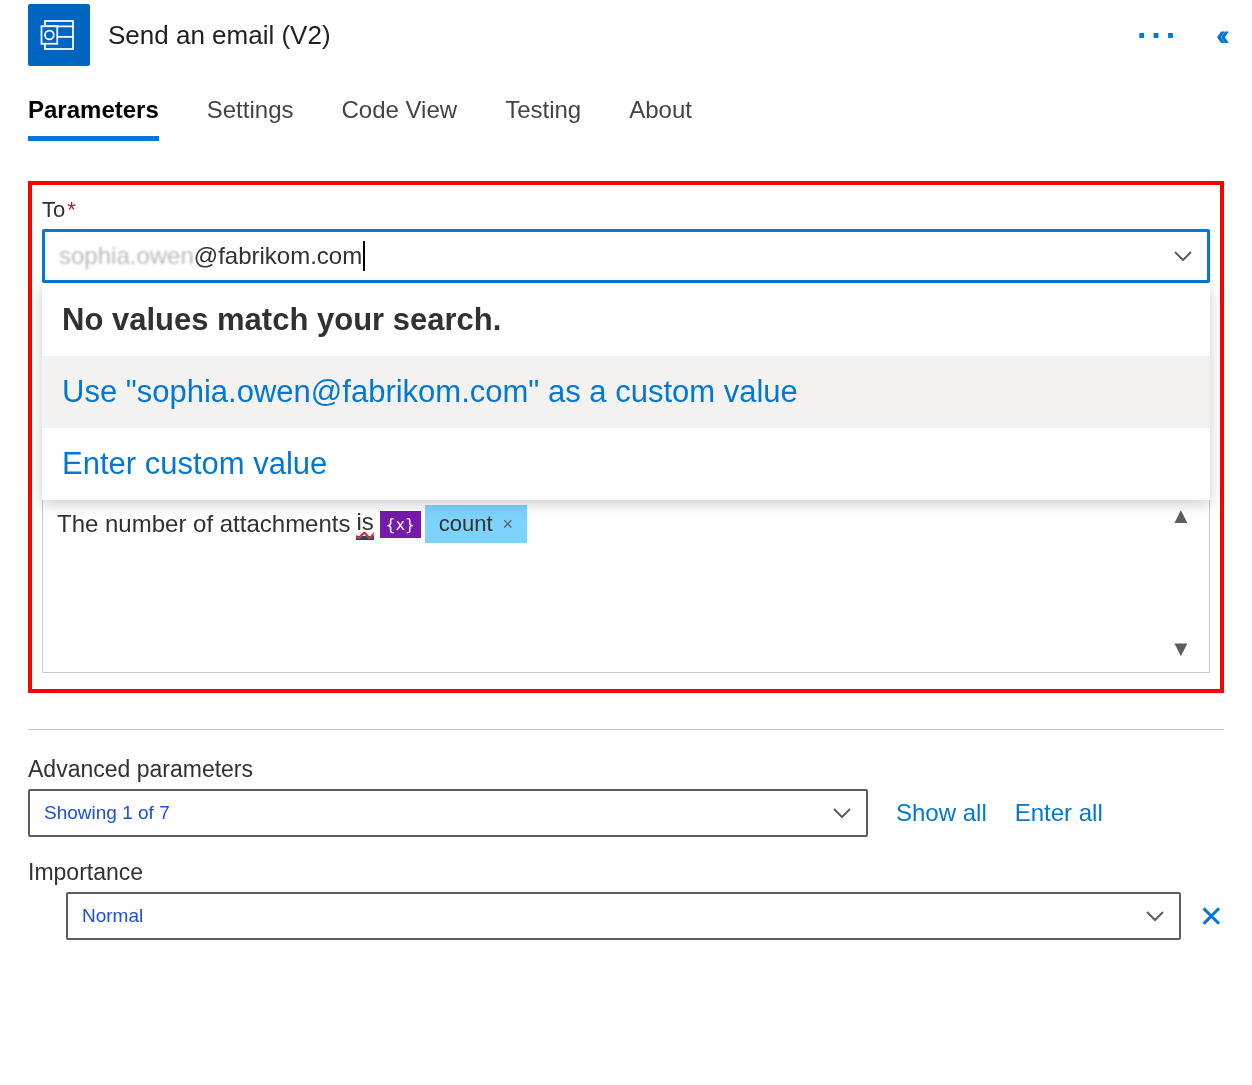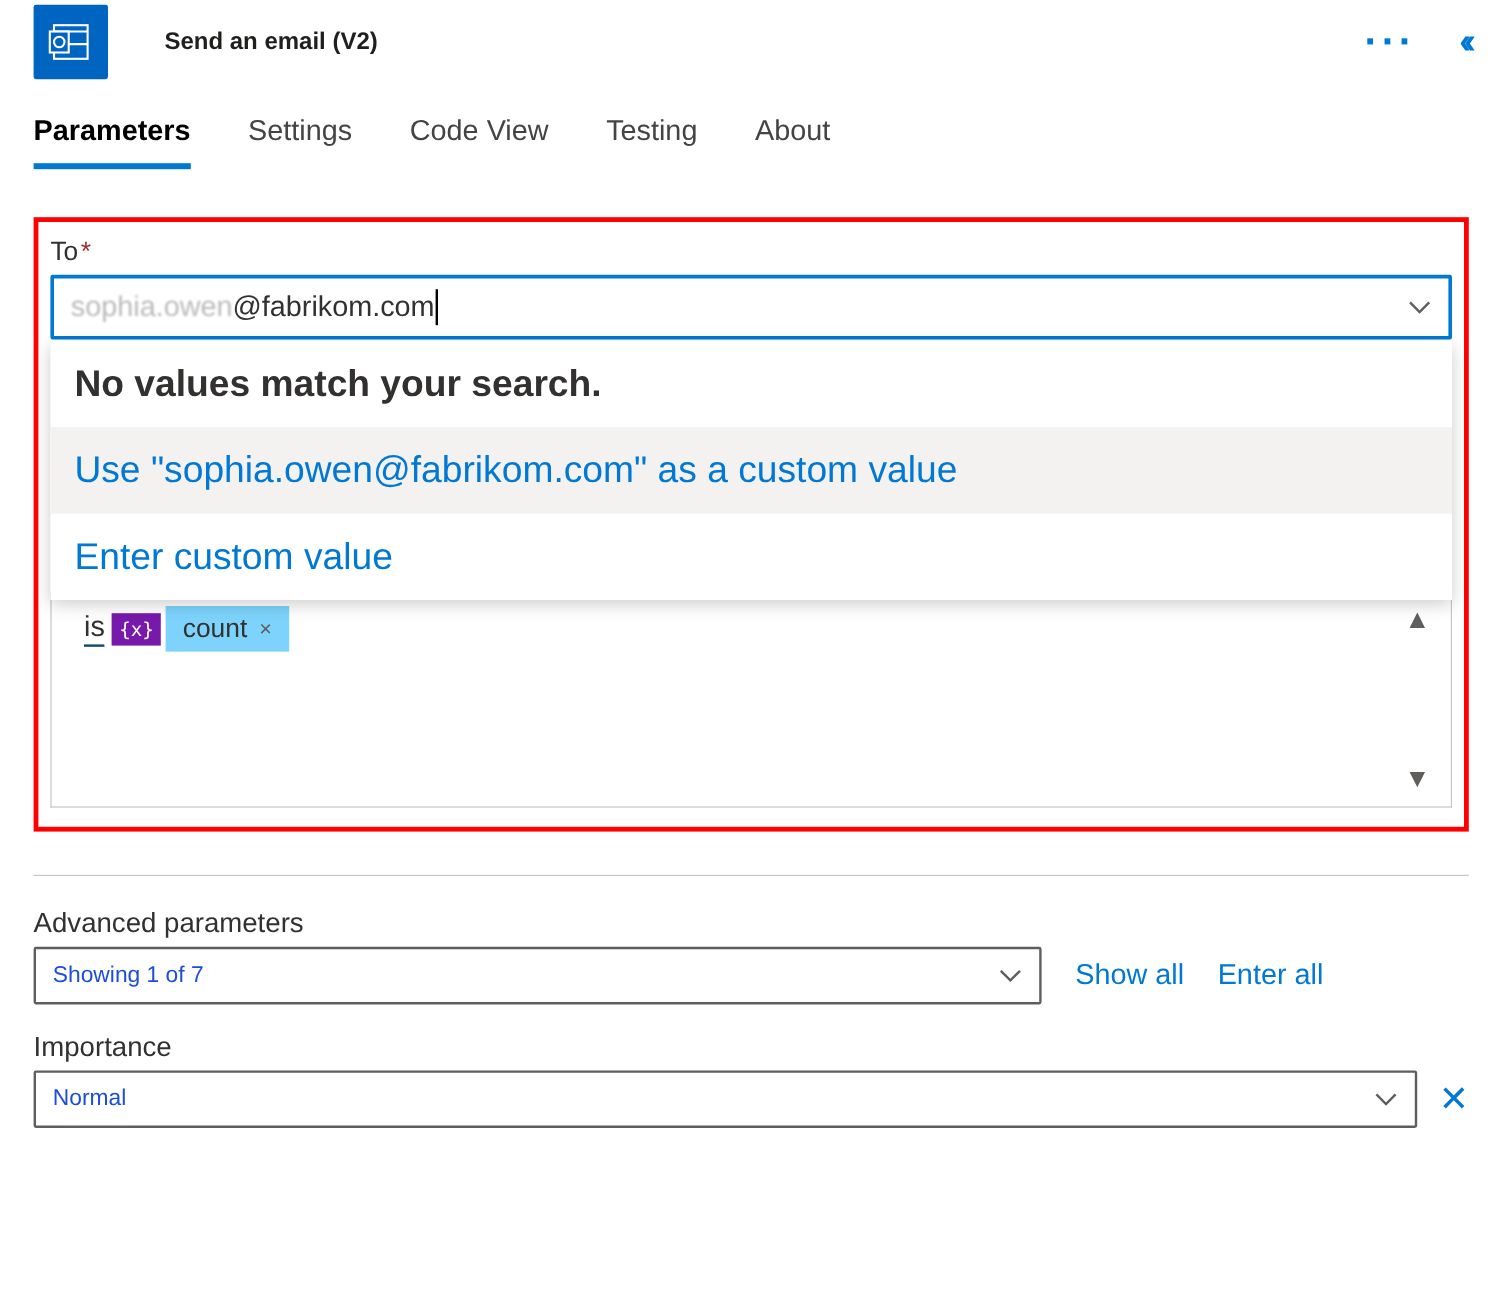--- a/index.html
+++ b/index.html
@@ -28,25 +28,24 @@
     height: 62px;
     background: #0064c1;
     border-radius: 2px;
     display: flex;
     align-items: center;
     justify-content: center;
     flex-shrink: 0;
   }
   .app-icon svg { display: block; }
   .header-title {
-    font-size: 20px;
-    font-weight: 700;
+    font-size: 26px;
+    font-weight: 400;
     flex: 1;
     color: #201f1e;
-    margin-left: 29px;
   }
   .header-actions {
     display: flex;
     align-items: center;
     gap: 36px;
     color: #0078d4;
     font-size: 30px;
     letter-spacing: 3px;
   }
   .header-actions .more-icon {
@@ -161,26 +160,26 @@
   }
   .body-content {
     font-size: 24px;
     color: #323130;
     display: flex;
     align-items: center;
     gap: 6px;
     flex-wrap: wrap;
   }
   .body-is {
-    border-bottom: 2px solid #0c4a6e;
+    border-bottom: 4px solid #0c4a6e;
     border-bottom-style: wavy;
+    text-decoration: underline;
     text-decoration-color: #d13438;
     text-decoration-style: wavy;
     padding-bottom: 0;
-    margin-left: 13px;
   }
   .token {
     display: inline-flex;
     align-items: center;
     gap: 4px;
   }
   .token-fx {
     background: #7719aa;
     color: #fff;
     font-size: 16px;
@@ -242,20 +241,21 @@
   .select-text { flex: 1; font-size: 19px; color: #1d4ed8; }
   .link-btn {
     color: #0078d4;
     font-size: 24px;
     cursor: pointer;
   }
   .imp-row {
     display: flex;
     align-items: center;
     gap: 18px;
+    margin-left: 38px;
   }
   .x-close {
     color: #0078d4;
     font-size: 30px;
     cursor: pointer;
   }
   .field-group { margin-top: 22px; }
 </style>
 </head>
 <body>
@@ -306,20 +306,21 @@
 
       <div class="dropdown">
         <div class="dropdown-item bold">No values match your search.</div>
         <div class="dropdown-item link hover">Use "sophia.owen@fabrikom.com" as a custom value</div>
         <div class="dropdown-item link">Enter custom value</div>
       </div>
     </div>
 
     <div class="body-area-wrap">
       <div class="body-content">
+        <span>The number of attachments </span>
         <span class="body-is">is</span>
         <span class="token">
           <span class="token-fx">{x}</span>
           <span class="token-pill">
             <span>count</span>
             <span class="x">×</span>
           </span>
         </span>
       </div>
       <div class="body-spinner">

